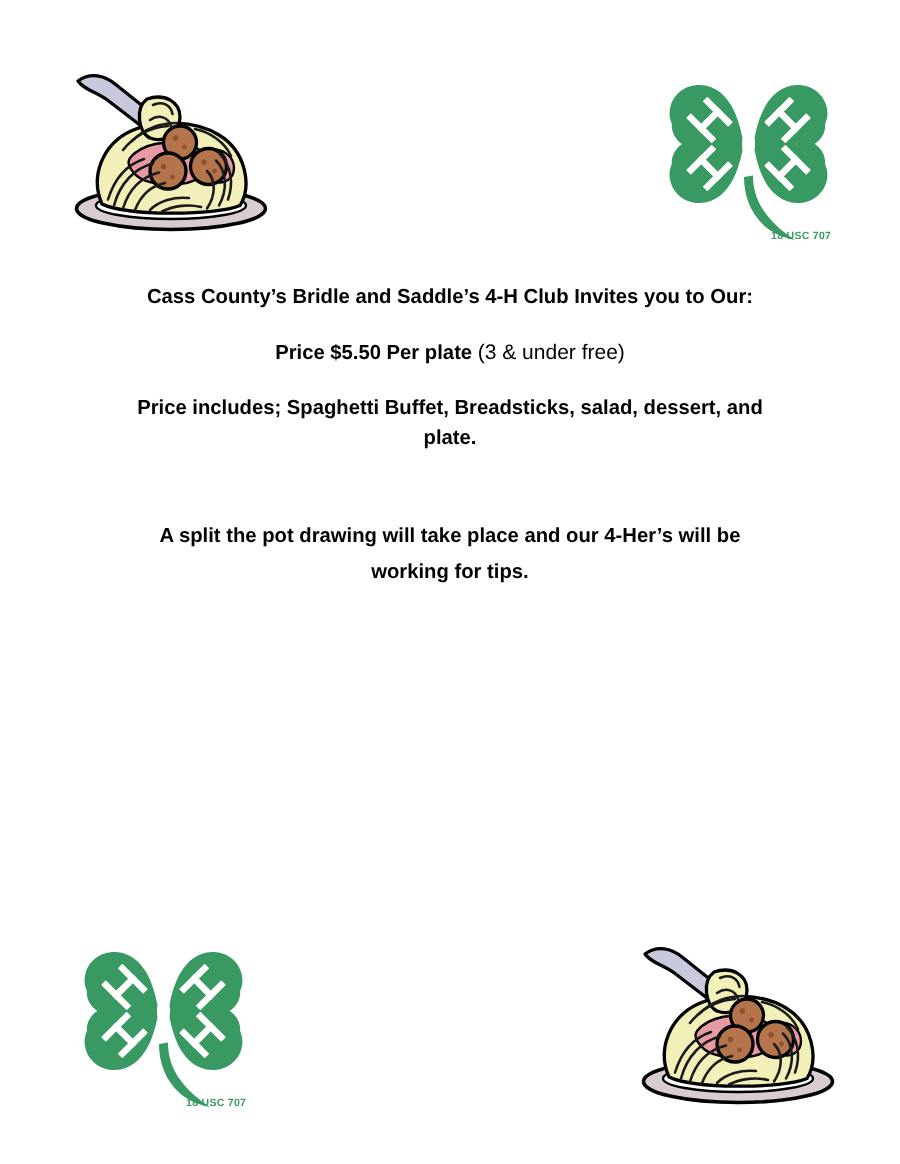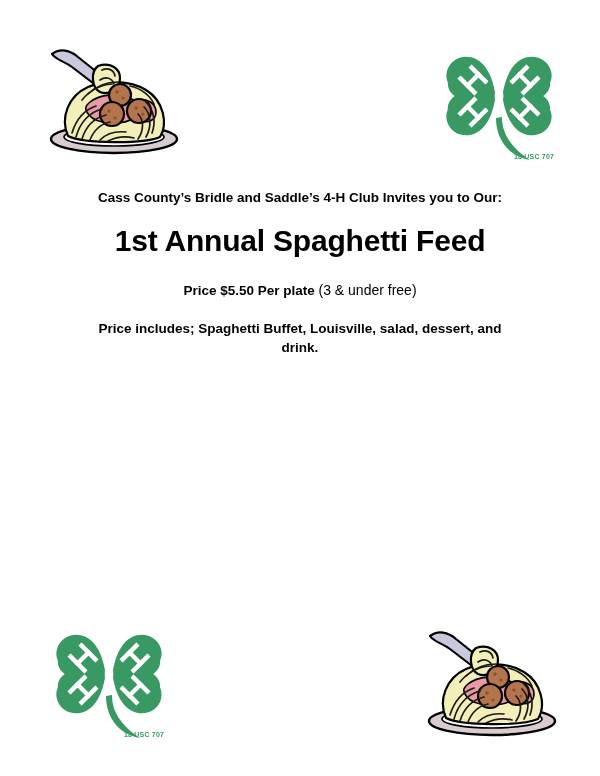--- a/index.html
+++ b/index.html
@@ -272,24 +272,24 @@
         <path d="M68,30 C74,27 80,30 81,36"></path>
         <path d="M66,40 C72,36 78,38 80,44"></path>
       </g>
     </svg>
   </div>
 
   <div class="content">
 
     <p class="line invite-line">Cass County’s Bridle and Saddle’s 4-H Club Invites you to Our:</p>
 
-    <h1 class="headline">1st Annual Spaghetti Feed</h1>
 
 
 
     <p class="line price-line"><span>Price $5.50 Per plate </span><span class="price-note">(3 &amp; under free)</span></p>
 
-    <p class="line includes-line">Price includes; Spaghetti Buffet, Louisville, salad, dessert, and drink.</p>
-
+    <p class="line includes-line">Price includes; Spaghetti Buffet, Breadsticks, salad, dessert, and plate.</p>
+
+    <p class="line drawing-para">A split the pot drawing will take place and our 4-Her’s will be working for tips.</p>
 
 
   </div>
 </div>
 
 </body></html>

